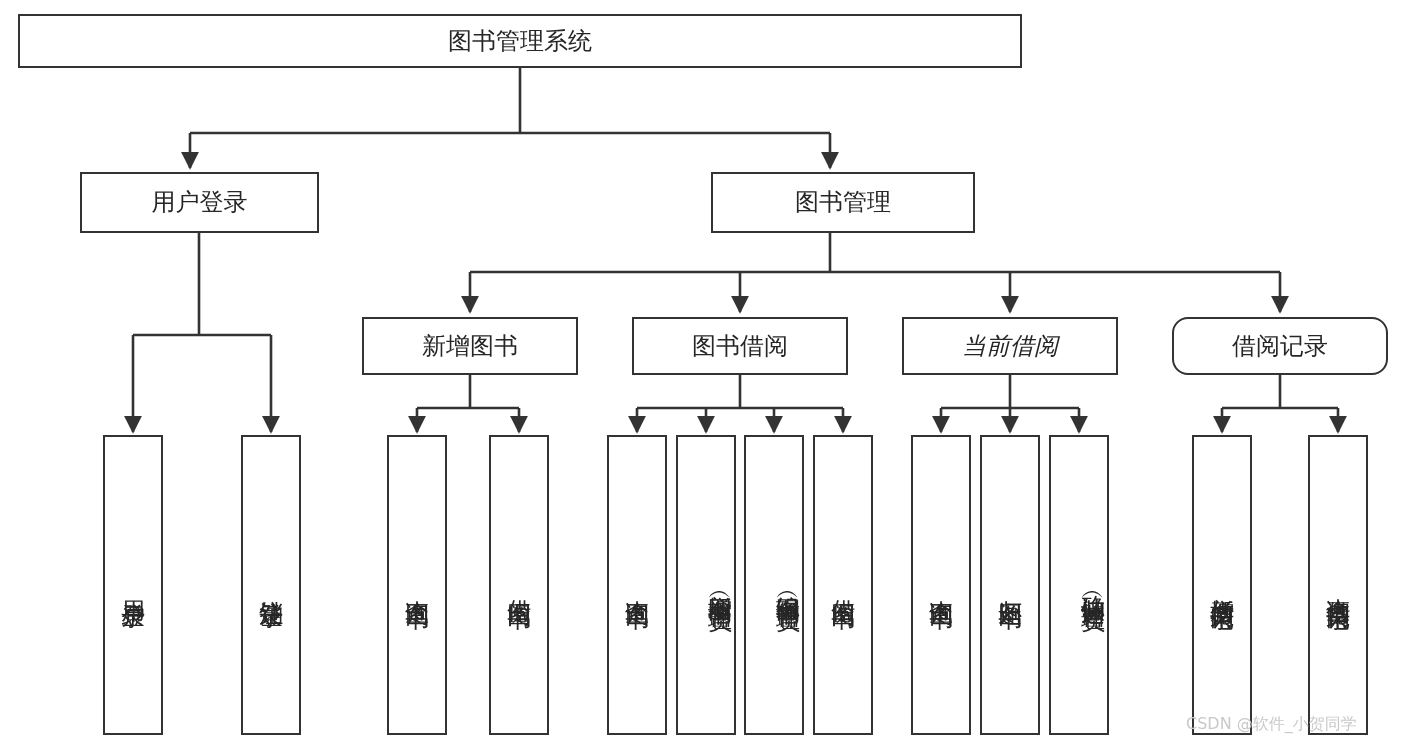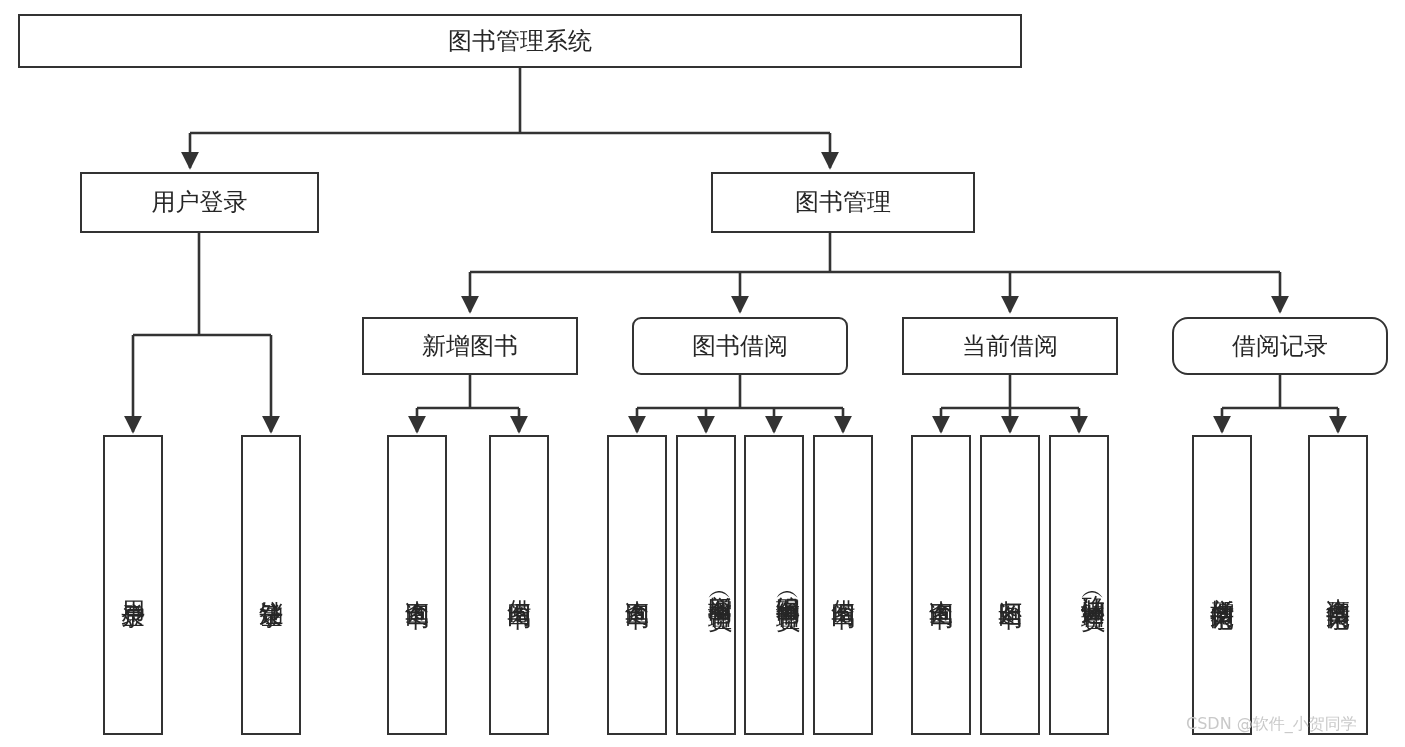--- a/index.html
+++ b/index.html
@@ -130,25 +130,25 @@
   </div>
 
   <div class="node horiz" style="left:711px; top:172px; width:264px; height:61px;">
     <span class="node-label">图书管理</span>
   </div>
 
   <div class="node horiz" style="left:362px; top:317px; width:216px; height:58px;">
     <span class="node-label">新增图书</span>
   </div>
 
-  <div class="node horiz" style="left:632px; top:317px; width:216px; height:58px;border-radius:9px;">
+  <div class="node horiz" style="left:632px; top:317px; width:216px; height:58px;">
     <span class="node-label">图书借阅</span>
   </div>
 
-  <div class="node horiz" style="left:902px; top:317px; width:216px; height:58px;">
+  <div class="node horiz" style="left:902px; top:317px; width:216px; height:58px;font-style:italic;">
     <span class="node-label">当前借阅</span>
   </div>
 
   <div class="node horiz" style="left:1172px; top:317px; width:216px; height:58px;border-radius:16px;">
     <span class="node-label">借阅记录</span>
   </div>
 
   <div class="node vert" style="left:103px; top:435px; width:60px; height:300px;">
     <span class="node-label">用户登录</span>
   </div>

